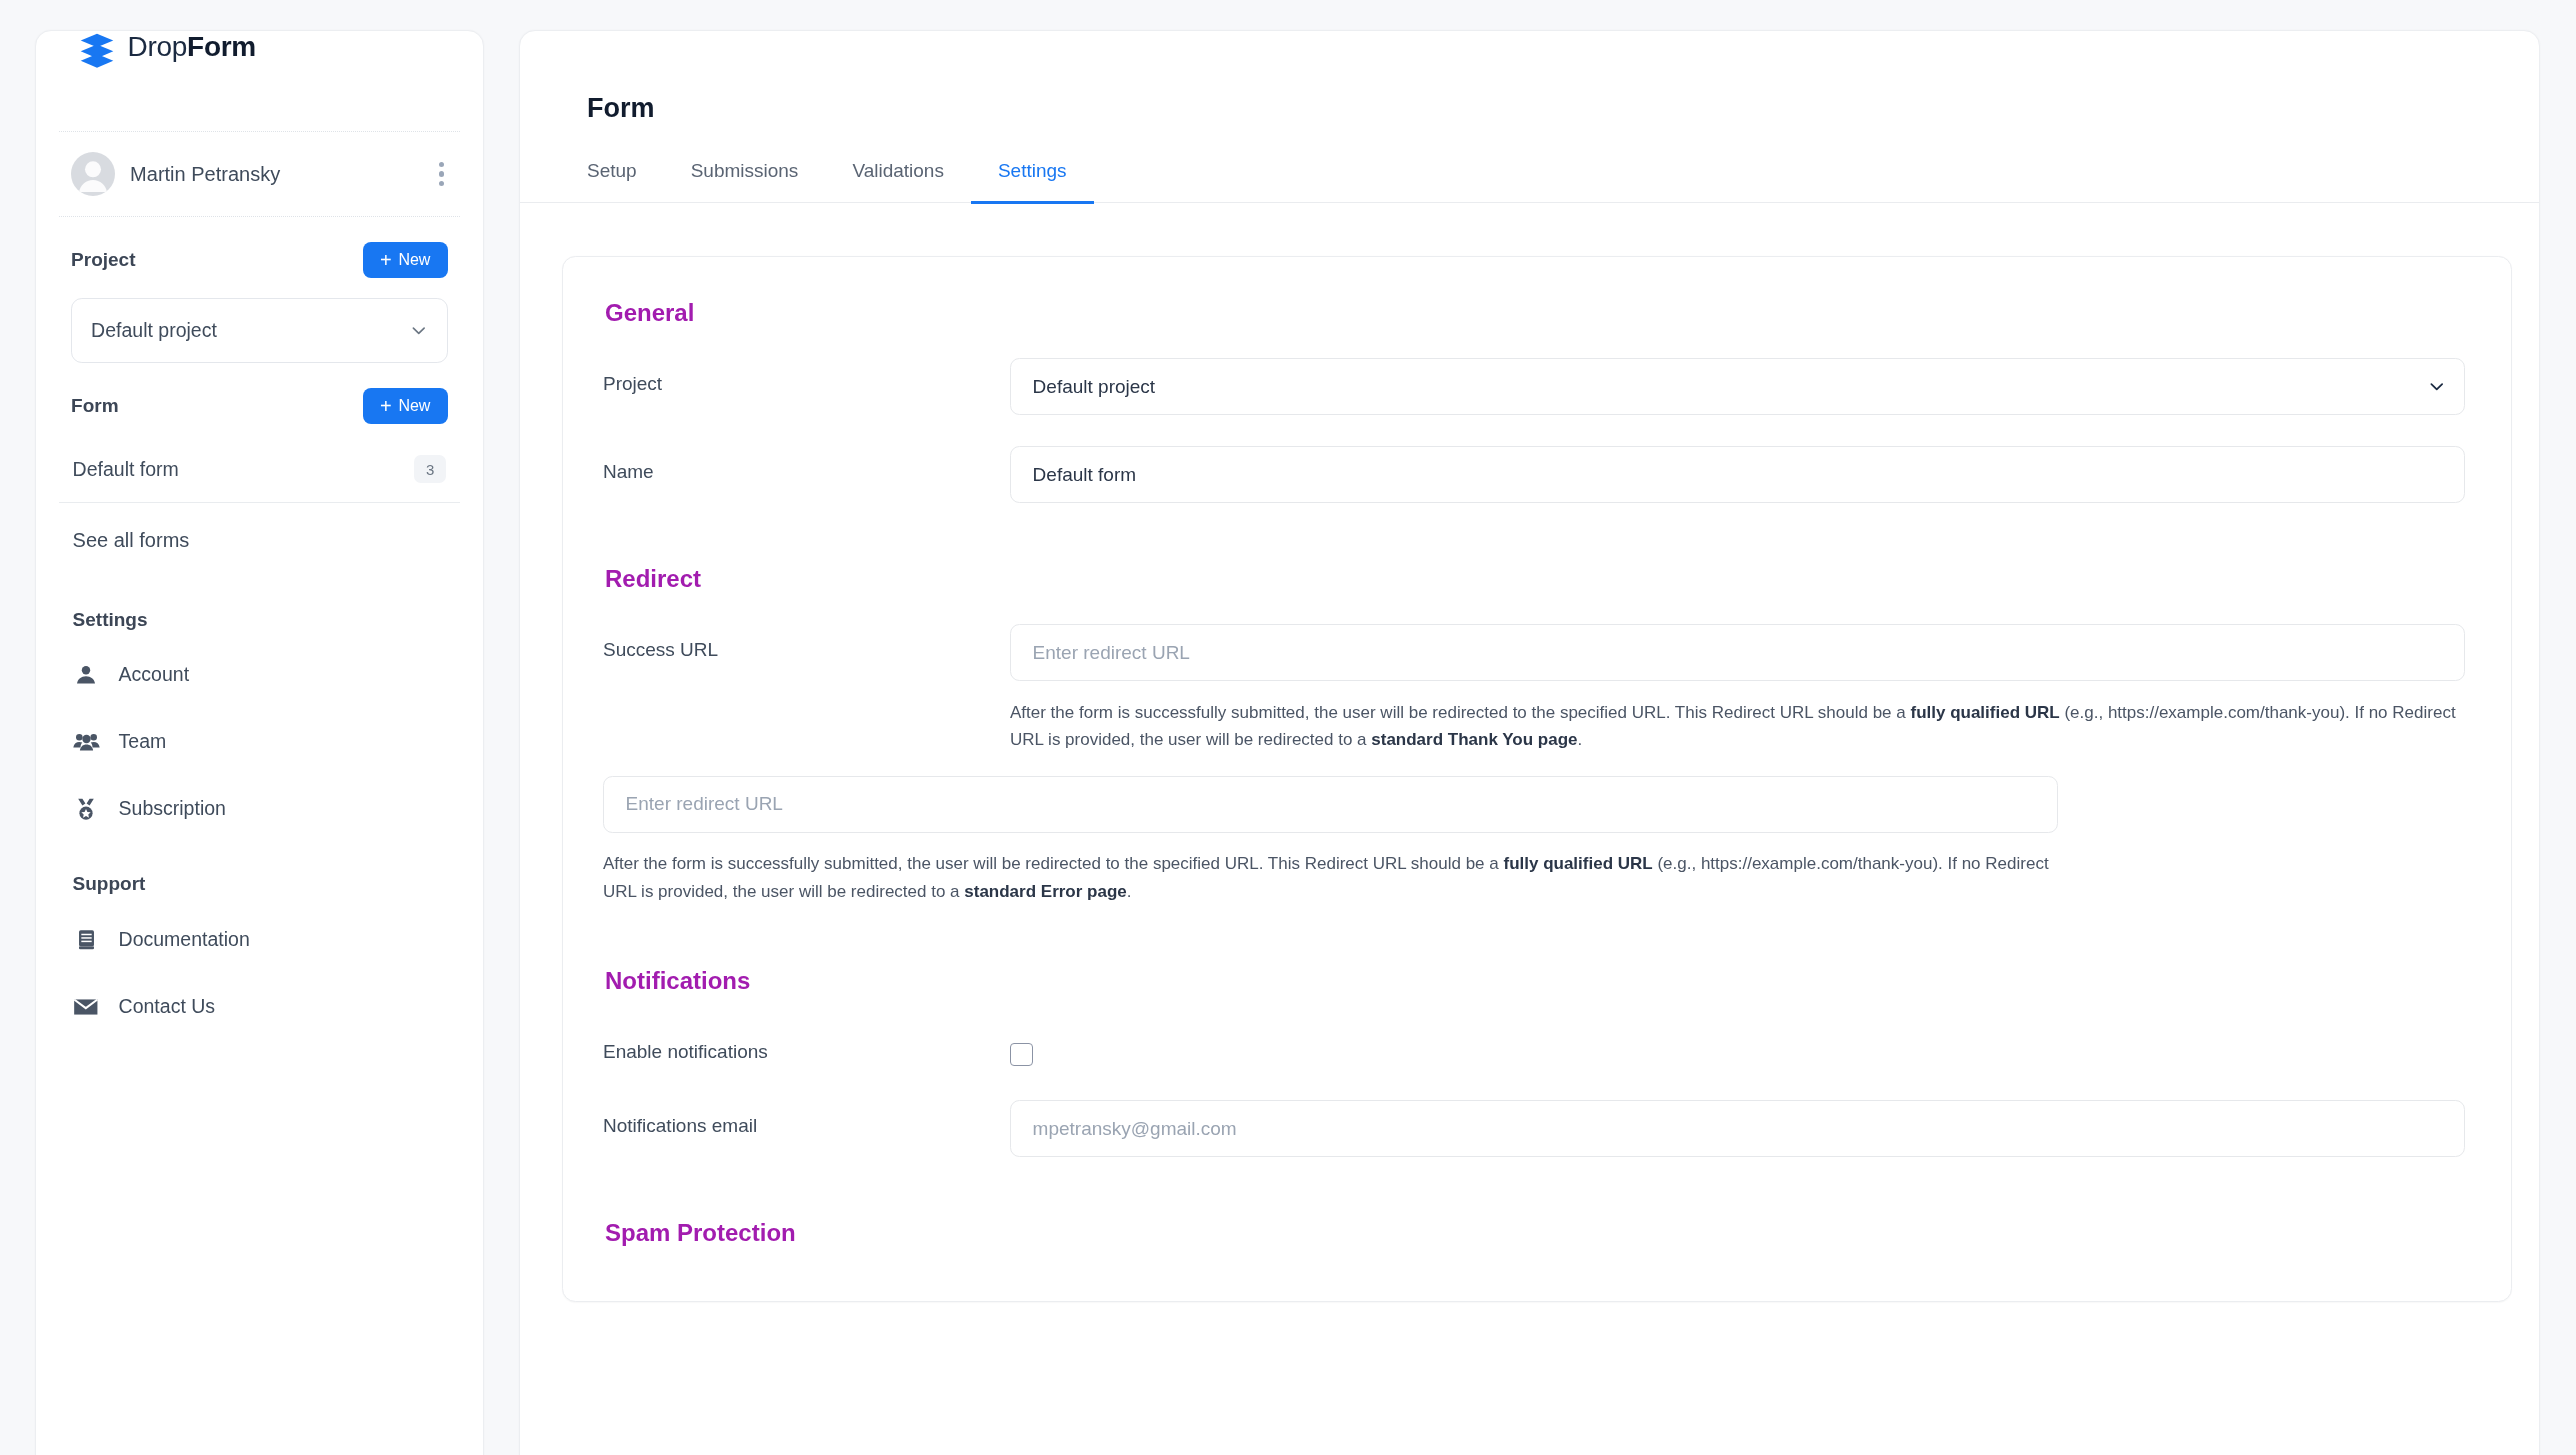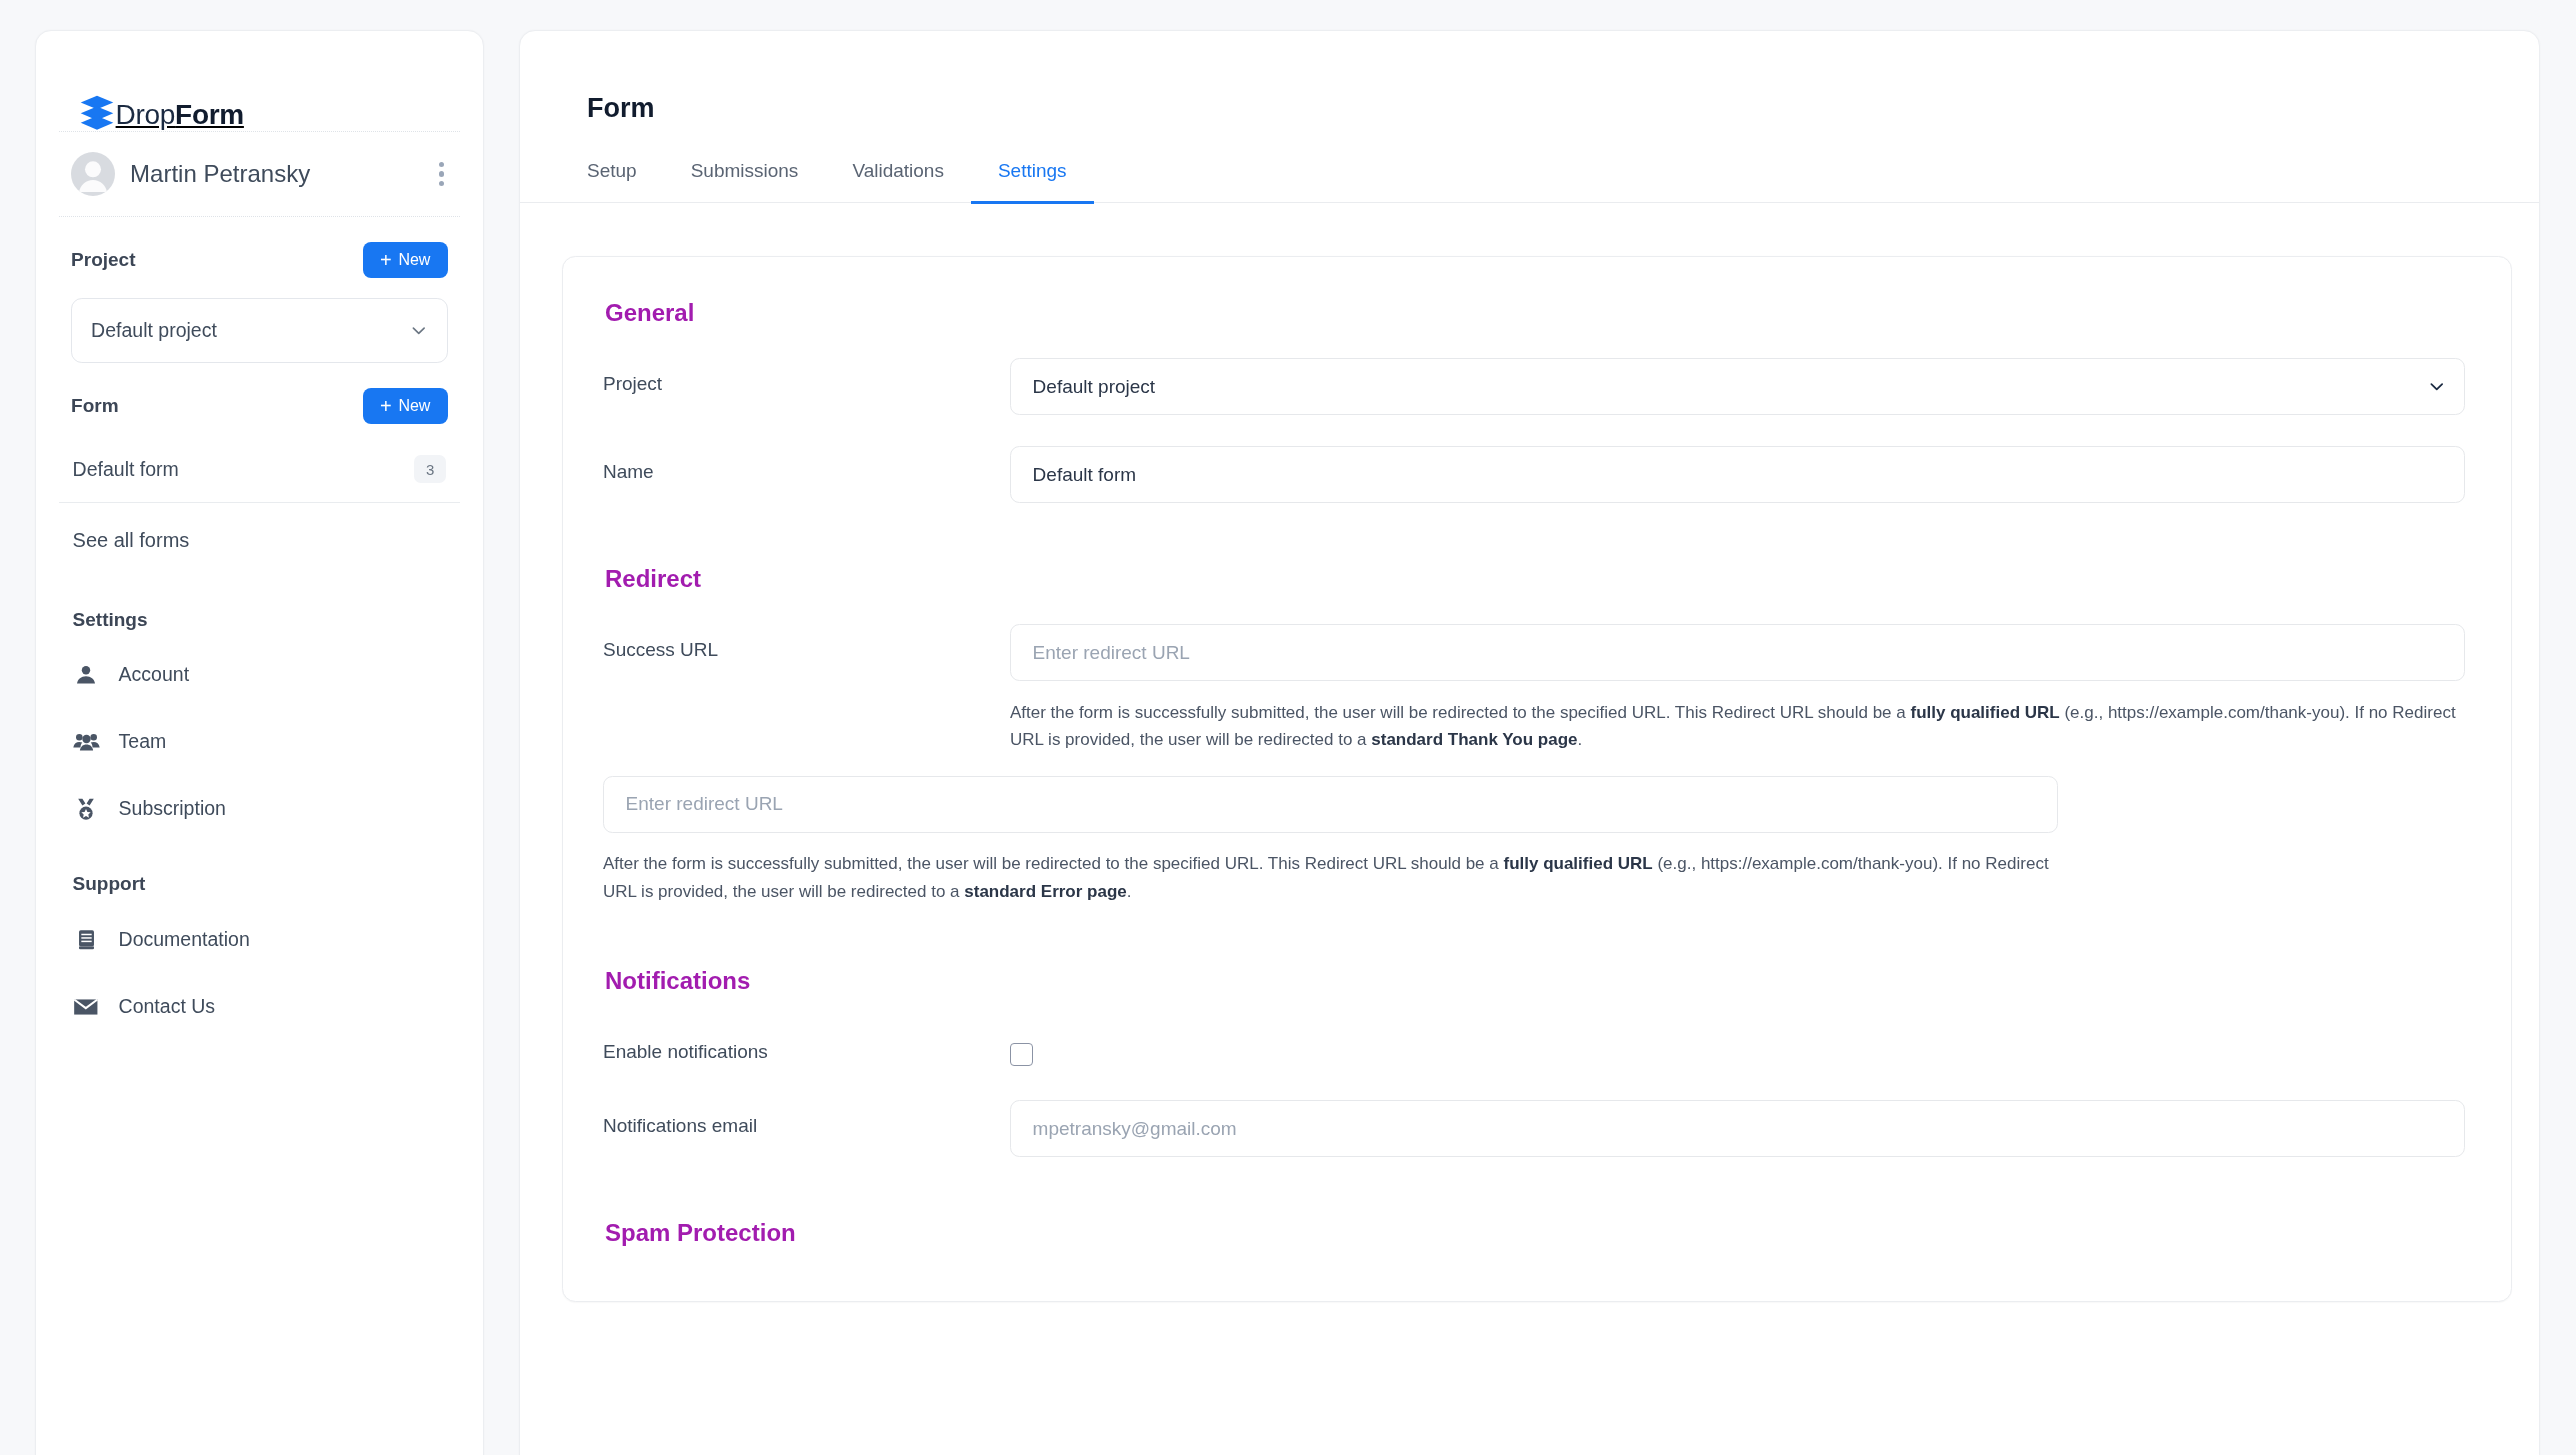--- a/index.html
+++ b/index.html
@@ -15,41 +15,41 @@
   .sidebar {
     position: absolute; left: 35px; top: 30px;
     width: 449px; height: 1442px;
     background: #ffffff;
     border: 0.7px solid #eceef1;
     border-radius: 16px;
     box-shadow: 0 0.7px 2px rgba(16,24,40,.04);
     padding: 0 21.6px;
   }
   .logo-row {
-    display: flex; align-items: flex-end; 
-    height: 100px; padding-left: 20px; text-decoration: underline;
+    display: flex; align-items: flex-start; gap: 12px;
+    height: 100px; padding-left: 20px;
   }
   .logo-mark { width: 38px; height: 38px; flex: 0 0 38px; }
   .logo-text { font-size: 28px; color: #1b2a41; letter-spacing: -0.3px; }
   .logo-text b { font-weight: 700; color: #111c2e; }
 
   .divider-dotted { border-top: 1.3px dotted #dfe3e8; margin: 0 1.3px; }
   .divider-solid { border-top: 0.7px solid #e9ecef; margin: 0 1.3px; }
 
   .user-row {
     display: flex; align-items: center; gap: 15px;
     height: 84px; padding-left: 13.5px; padding-right: 8px;
   }
   .avatar {
     width: 44px; height: 44px; border-radius: 50%;
     background: #d8dbe0; flex: 0 0 44px;
     display: flex; align-items: flex-end; justify-content: center;
     overflow: hidden;
   }
-  .user-name { font-size: 24px; color: #3f4b5b; flex: 1; }
+  .user-name { font-size: 20px; color: #3f4b5b; flex: 1; }
   .kebab { display: flex; flex-direction: column; gap: 4px; padding: 5.4px 9.4px; cursor: pointer; }
   .kebab i { width: 5.4px; height: 5.4px; border-radius: 50%; background: #9aa6b8; display: block; }
 
   .sec-head {
     display: flex; align-items: center; justify-content: space-between;
     padding: 0 13.5px; height: 62px; margin-top: 12px;
   }
   .sec-title { font-size: 19px; font-weight: 700; color: #3c4656; }
   .btn-new {
     background: #1877f2; color: #fff; border: none;

